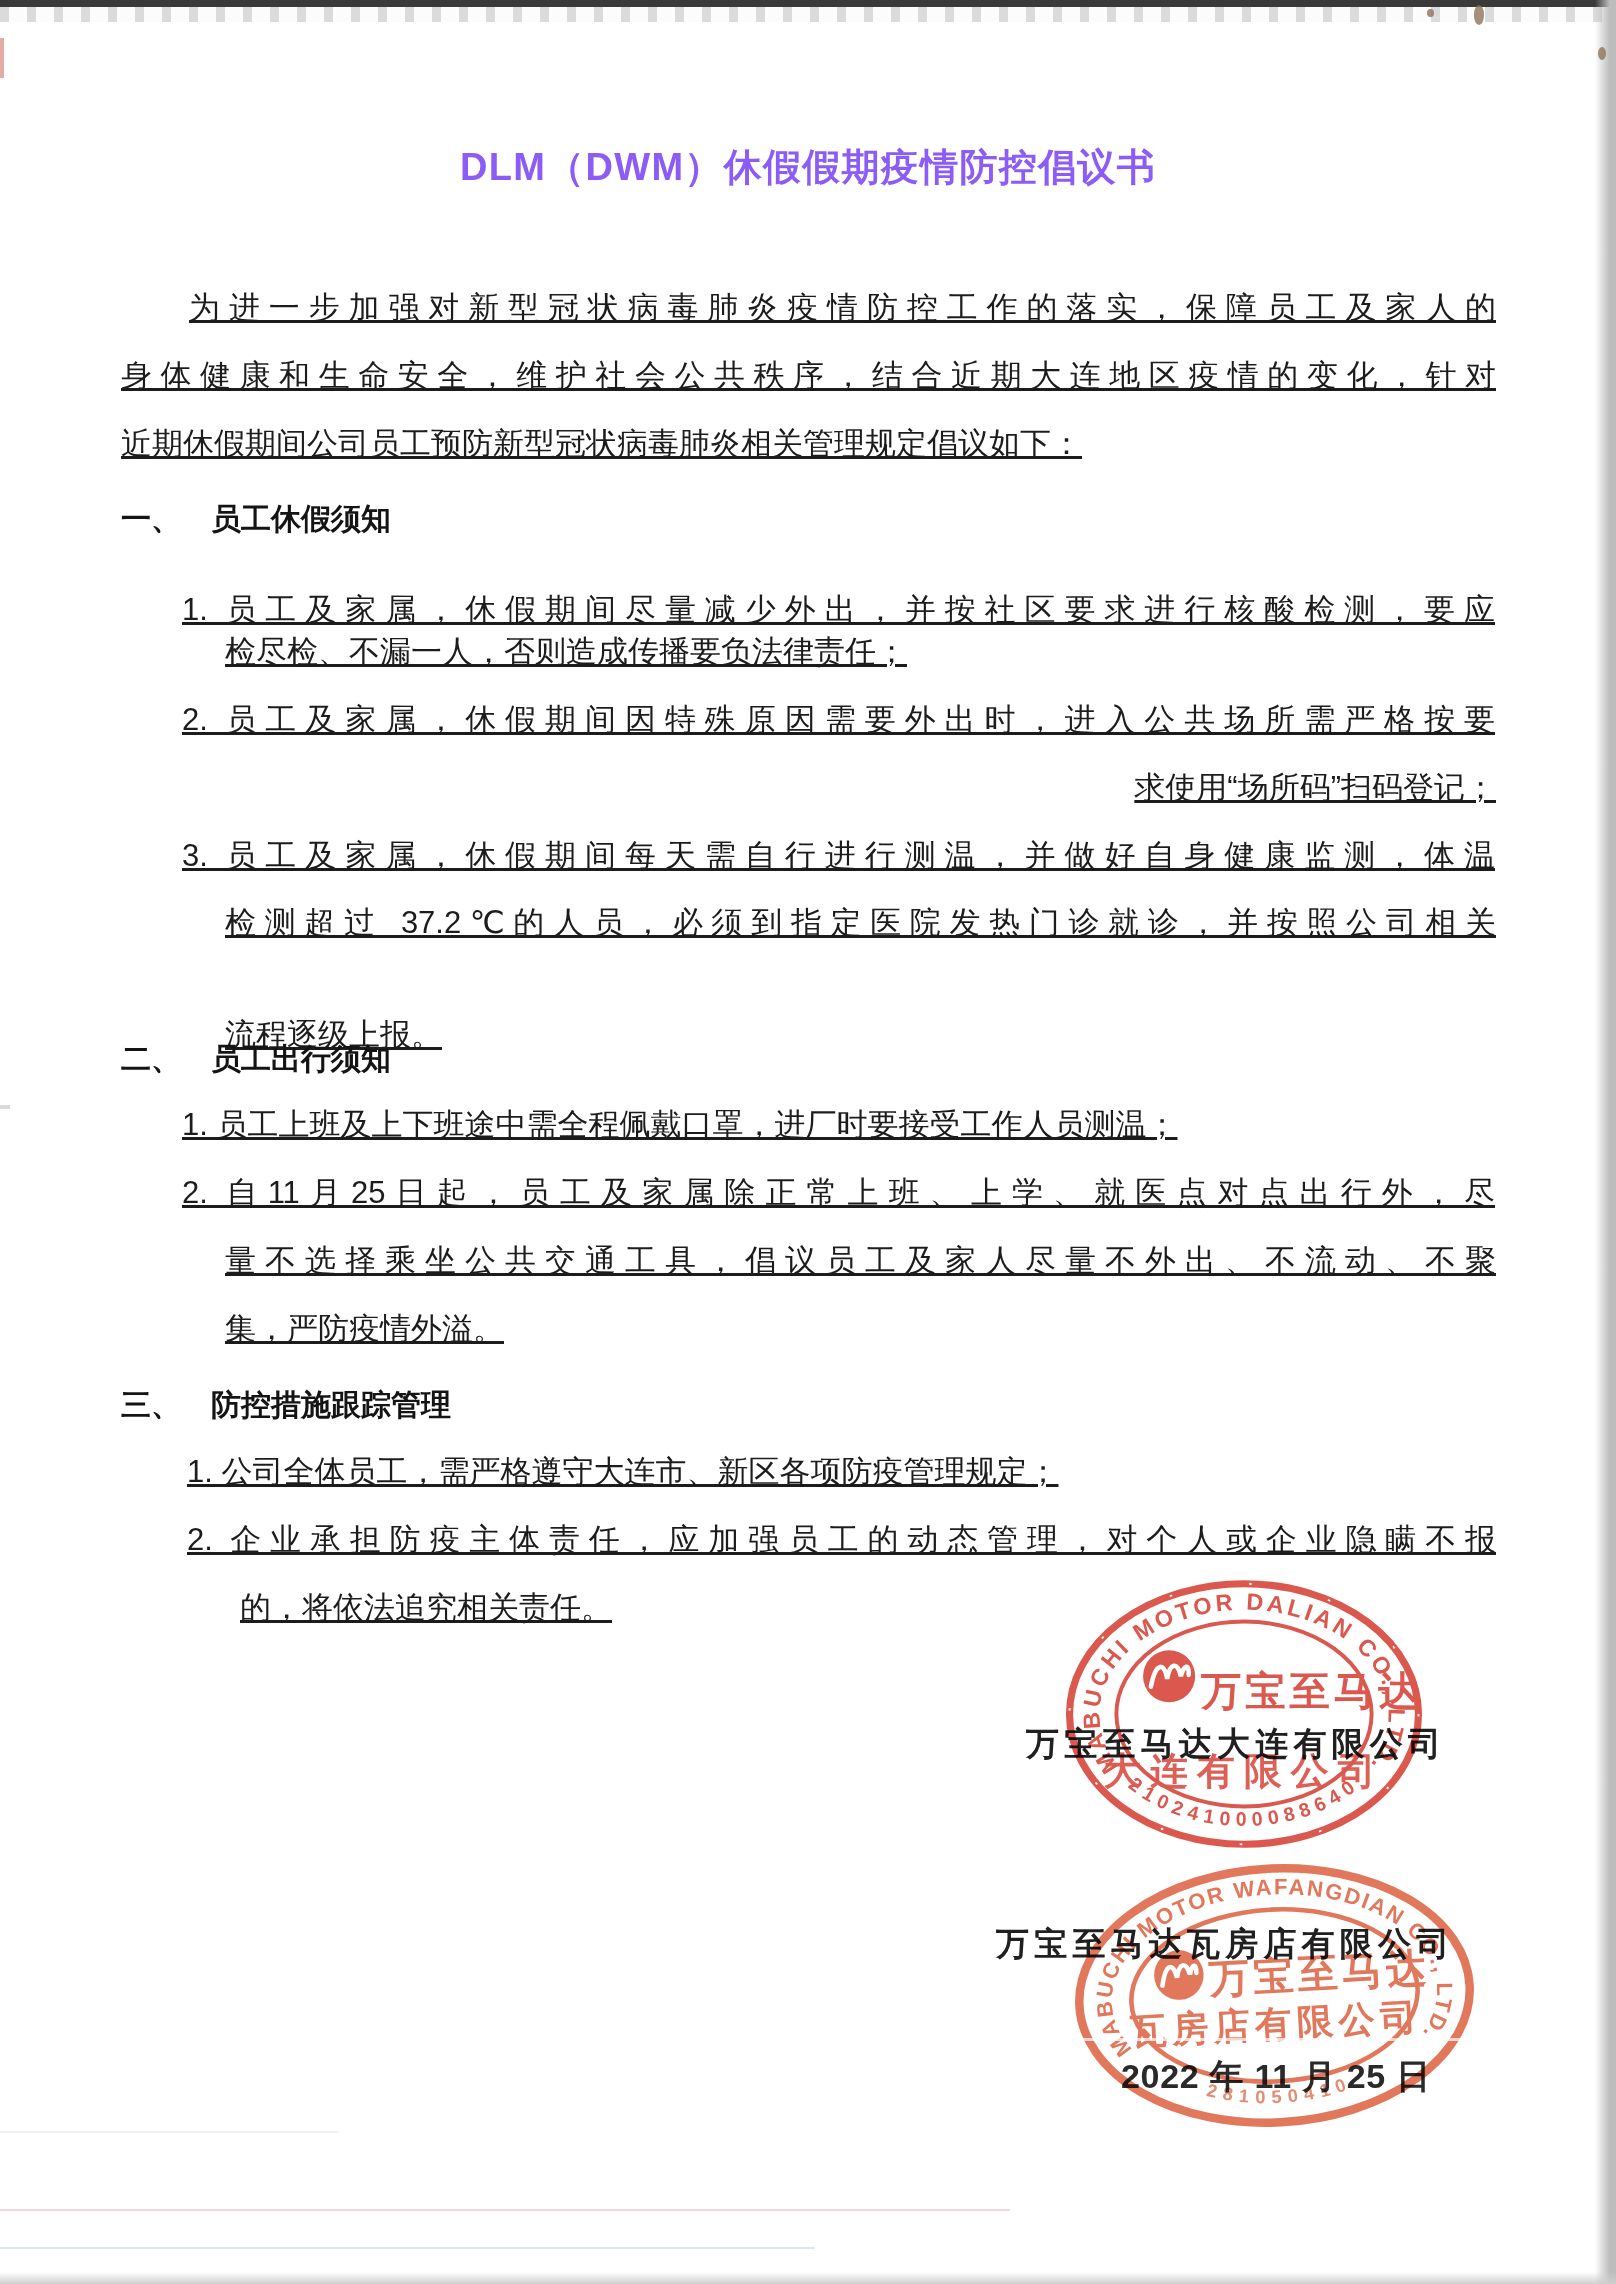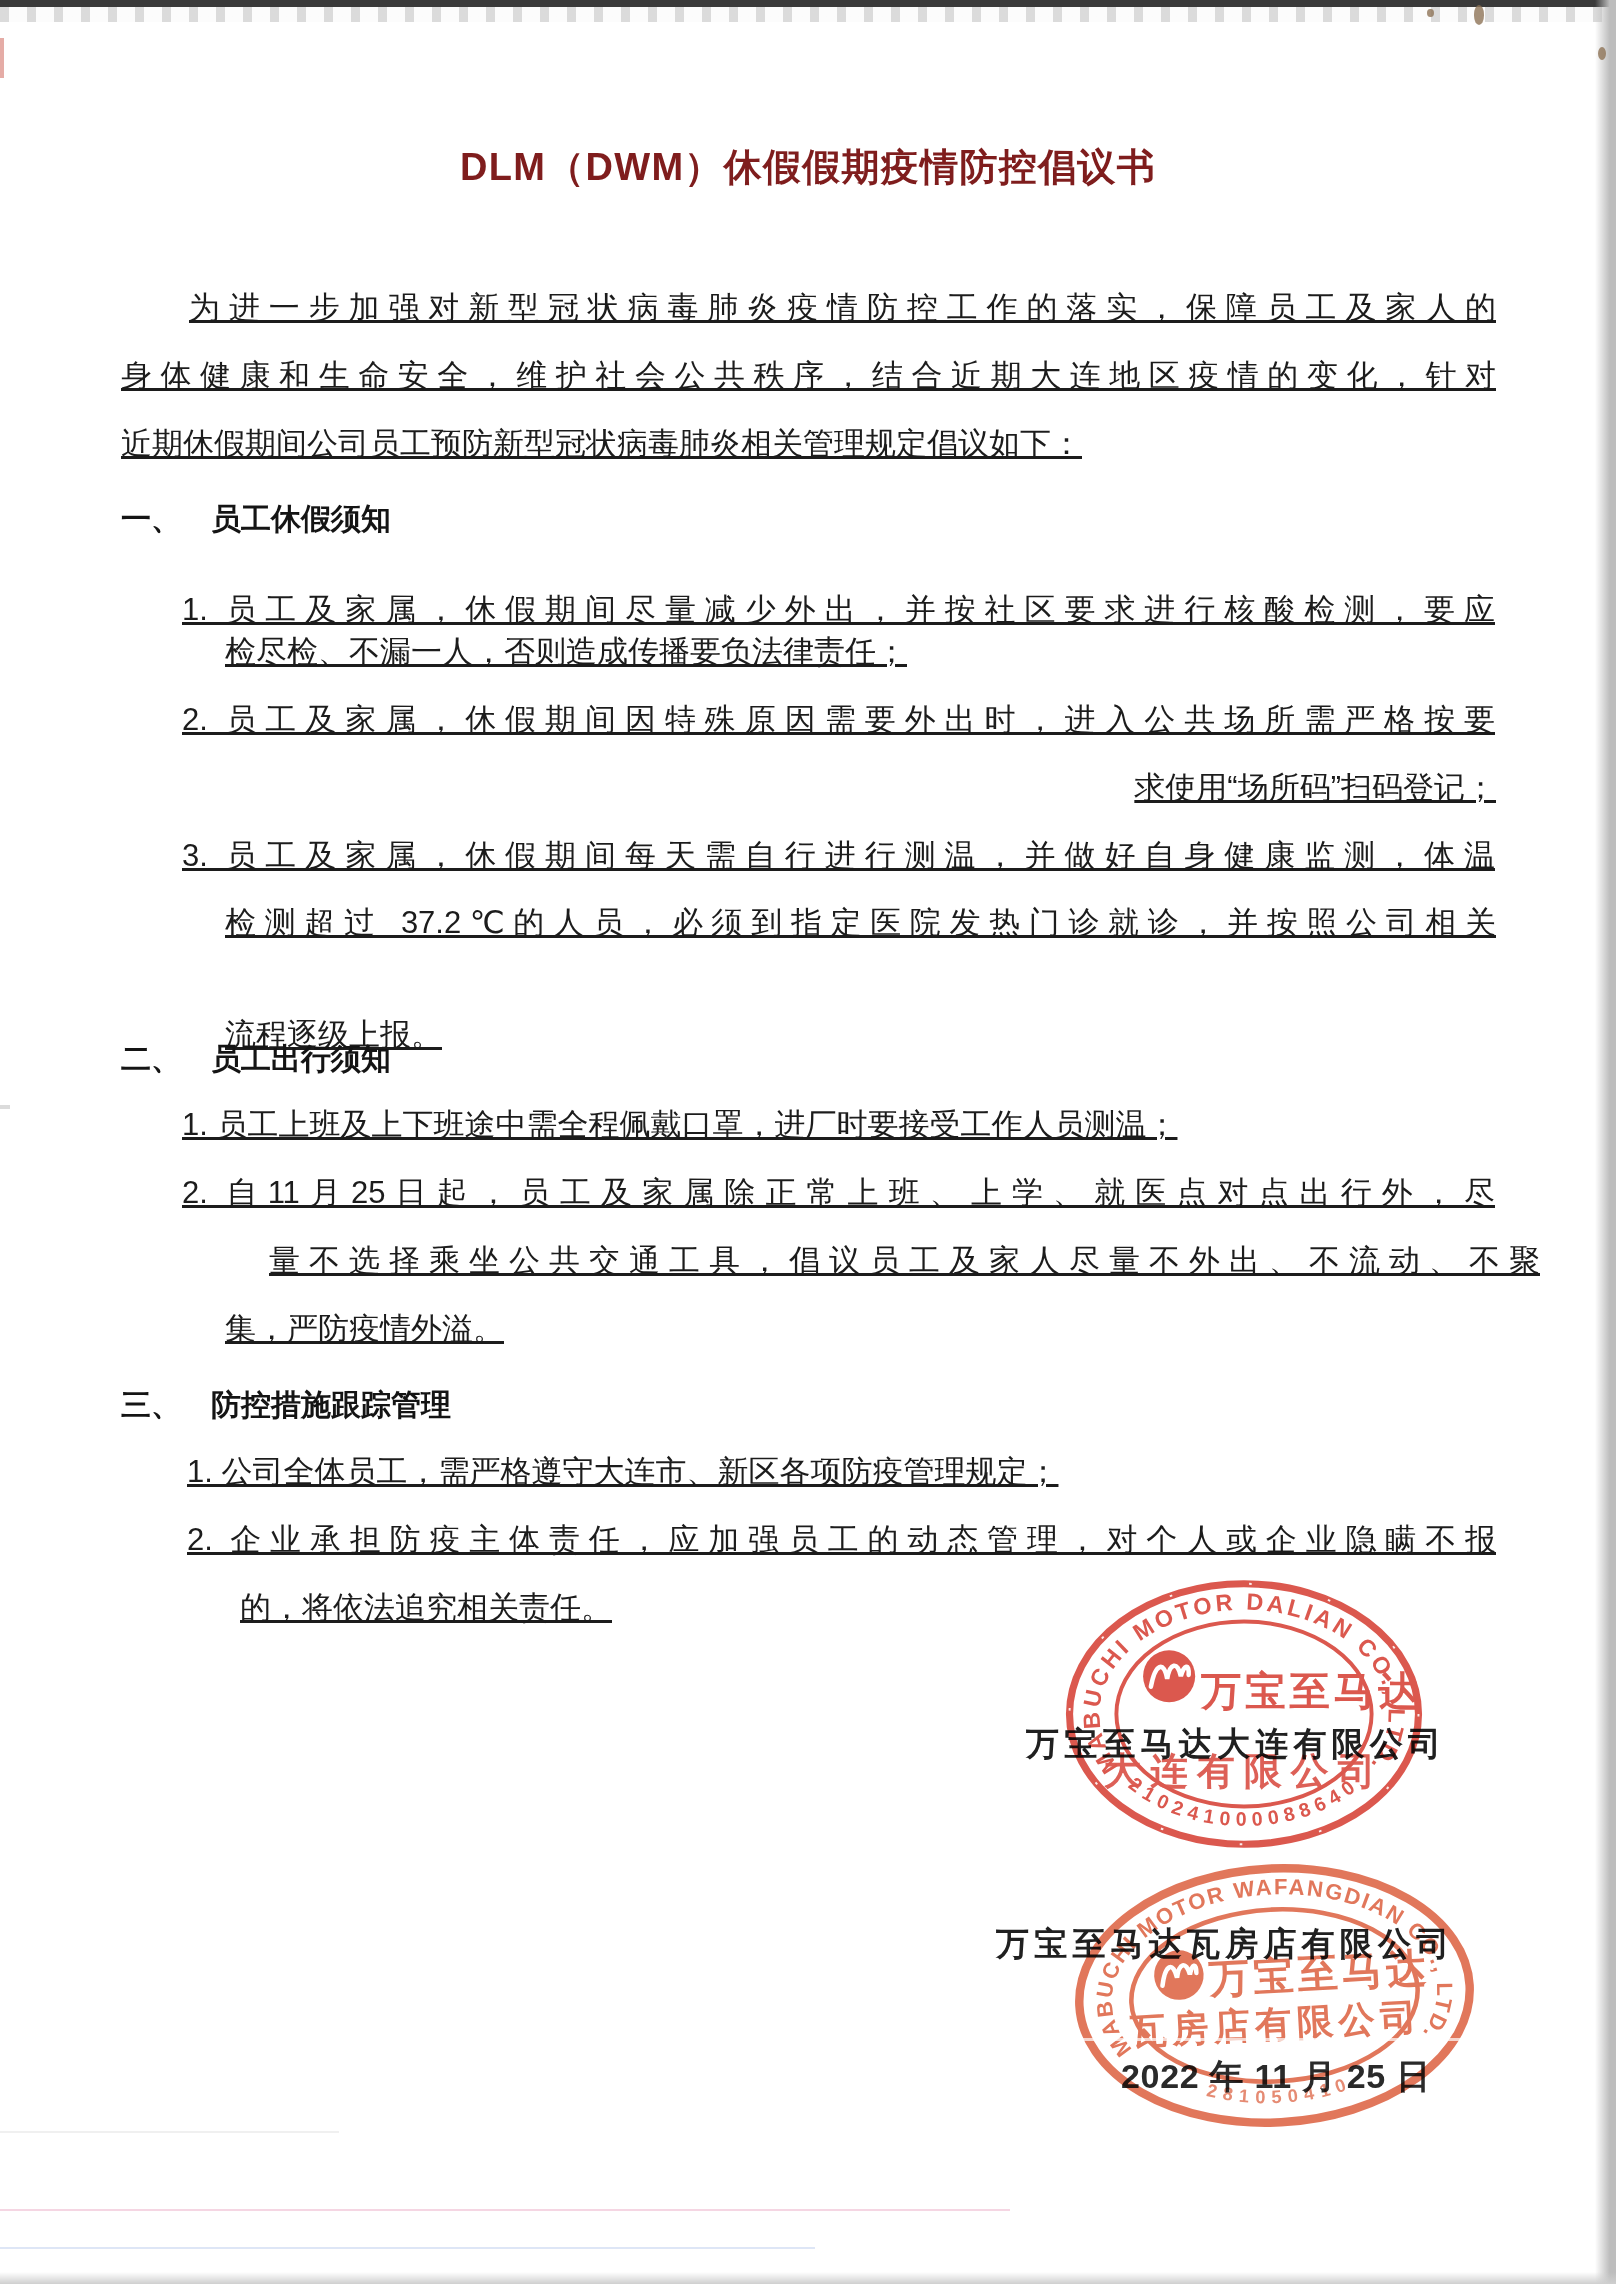--- a/index.html
+++ b/index.html
@@ -6,21 +6,21 @@
   body{
     width:1616px;height:2284px;position:relative;overflow:hidden;
     background:#ffffff;
     font-family:"Liberation Sans","DejaVu Sans",sans-serif;
     color:#1d1d1d;
   }
   .abs{position:absolute;}
   
   .doc-title{
     top:142px;left:0;width:1616px;text-align:center;
-    font-size:38px;font-weight:700;letter-spacing:1.3px;color:#7f1d1d;
+    font-size:38px;font-weight:700;letter-spacing:1.3px;color:#8b5cf6;
   }
   .bl{ 
     font-size:31px;line-height:38px;height:38px;white-space:nowrap;
     color:#1c1c1c;font-weight:500;text-decoration:underline;
   }
   .j{ 
     white-space:normal;text-align:justify;text-align-last:justify;
   }
   .indent{text-indent:68px;}
   .hd{ 
@@ -77,21 +77,21 @@
 <div class="abs bl" style="left:225px;top:633px;width:1271px;">检尽检、不漏一人，否则造成传播要负法律责任；</div>
 <div class="abs bl j" style="left:182px;top:701px;width:1313px;">2. 员工及家属，休假期间因特殊原因需要外出时，进入公共场所需严格按要</div>
 <div class="abs bl" style="left:225px;top:769px;width:1271px;text-align:right;">求使用“场所码”扫码登记；</div>
 <div class="abs bl j" style="left:182px;top:837px;width:1313px;">3. 员工及家属，休假期间每天需自行进行测温，并做好自身健康监测，体温</div>
 <div class="abs bl j" style="left:225px;top:904px;width:1271px;">检测超过 37.2℃的人员，必须到指定医院发热门诊就诊，并按照公司相关</div>
 <div class="abs bl" style="left:225px;top:1016px;width:1271px;">流程逐级上报。</div>
 
 <div class="abs hd" style="left:121px;top:1039px;">二、　员工出行须知</div>
 <div class="abs bl" style="left:182px;top:1106px;width:1313px;">1. 员工上班及上下班途中需全程佩戴口罩，进厂时要接受工作人员测温；</div>
 <div class="abs bl j" style="left:182px;top:1174px;width:1313px;">2. 自11月25日起，员工及家属除正常上班、上学、就医点对点出行外，尽</div>
-<div class="abs bl j" style="left:225px;top:1242px;width:1271px;margin-left:44px;">量不选择乘坐公共交通工具，倡议员工及家人尽量不外出、不流动、不聚</div>
+<div class="abs bl j" style="left:225px;top:1242px;width:1271px;">量不选择乘坐公共交通工具，倡议员工及家人尽量不外出、不流动、不聚</div>
 <div class="abs bl" style="left:225px;top:1310px;width:1271px;">集，严防疫情外溢。</div>
 
 <div class="abs hd" style="left:121px;top:1385px;">三、　防控措施跟踪管理</div>
 <div class="abs bl" style="left:187px;top:1453px;width:1309px;">1.  公司全体员工，需严格遵守大连市、新区各项防疫管理规定；</div>
 <div class="abs bl j" style="left:187px;top:1521px;width:1309px;">2.  企业承担防疫主体责任，应加强员工的动态管理，对个人或企业隐瞒不报</div>
 <div class="abs bl" style="left:240px;top:1589px;width:1256px;">的，将依法追究相关责任。</div>
 
 <div class="abs sig" style="left:1026px;top:1722px;">万宝至马达大连有限公司</div>
 <div class="abs sig" style="left:996px;top:1922px;">万宝至马达瓦房店有限公司</div>
 <div class="abs date" style="left:1121px;top:2054px;">2022 年 11 月 25 日</div>

